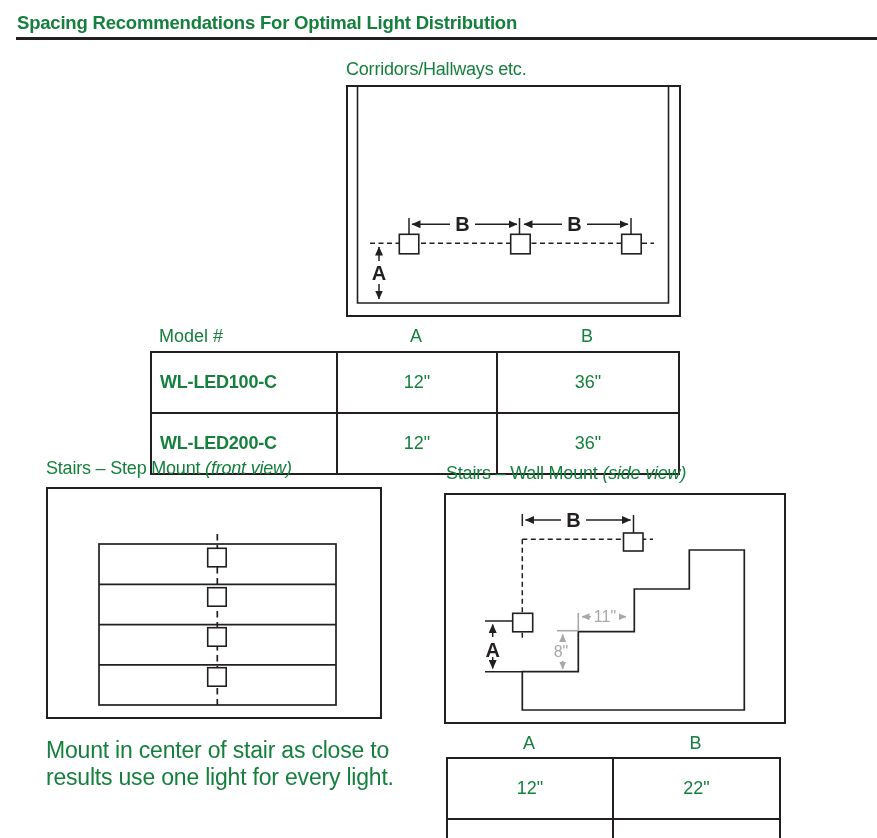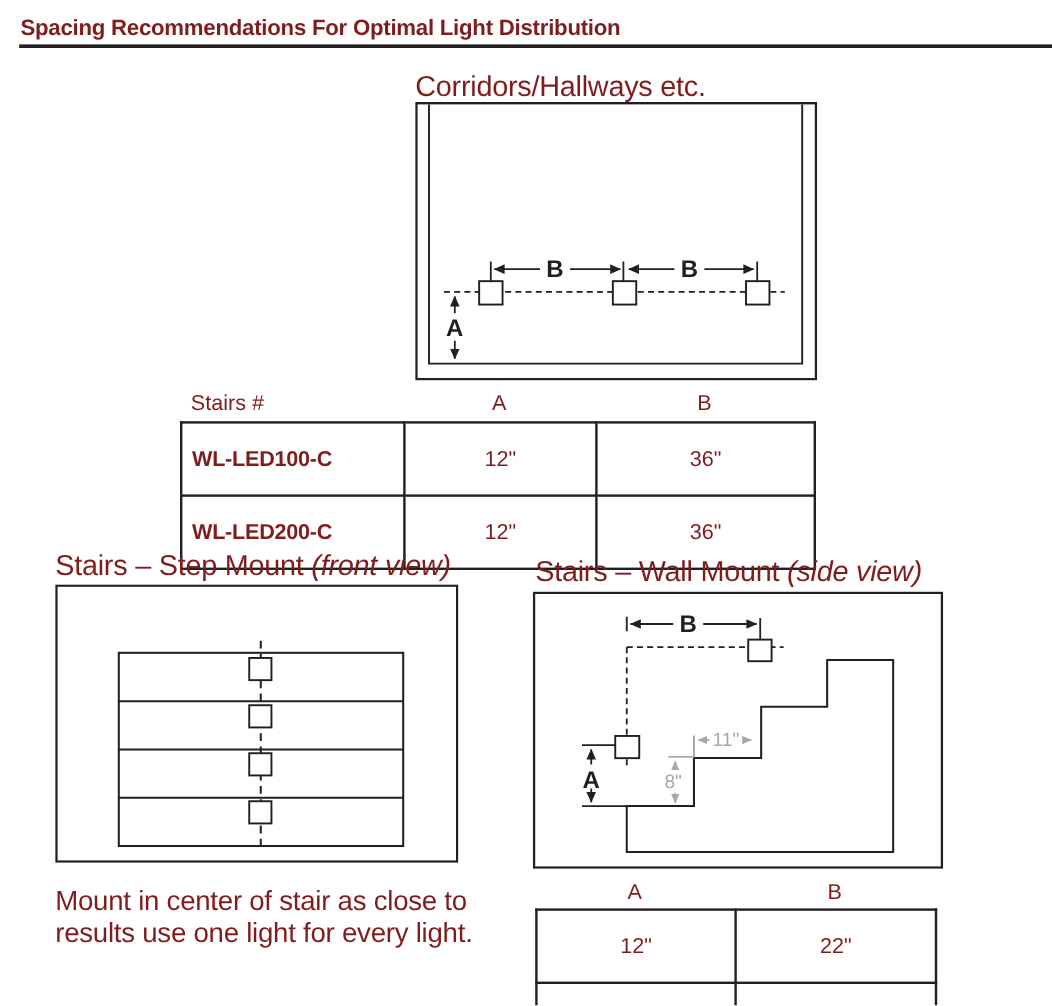--- a/index.html
+++ b/index.html
@@ -1,21 +1,21 @@
 <!DOCTYPE html>
 <html><head>
 <meta charset="utf-8">
 <style>
   html,body{margin:0;padding:0;background:#fff;}
   #page{position:relative;width:877px;height:838px;background:#ffffff;overflow:hidden;
-        font-family:"Liberation Sans","DejaVu Sans",sans-serif;color:#7f1d1d;}
+        font-family:"Liberation Sans","DejaVu Sans",sans-serif;color:#15803d;}
   .abs{position:absolute;}
   .title{left:17px;top:12px;font-size:18.5px;font-weight:bold;letter-spacing:-0.2px;}
   .rule{left:16px;top:37px;width:861px;height:3px;background:#231f20;}
-  .caption{font-size:24px;letter-spacing:-0.2px;white-space:nowrap;text-align:right;}
+  .caption{font-size:18px;letter-spacing:-0.2px;white-space:nowrap;text-align:right;}
   .caption .it{font-style:italic;}
   
   .thead{display:flex;font-size:18px;}
   .thead .hc{text-align:center;}
   table{border-collapse:collapse;table-layout:fixed;}
   td{border:2px solid #231f20;font-size:18px;padding:16px;height:27px;vertical-align:middle;}
   td.model{font-weight:bold;text-align:left;padding-left:8px;letter-spacing:-0.2px;}
   td.val{text-align:center;}
   
   .note{font-size:23px;line-height:26.5px;letter-spacing:-0.2px;}
@@ -60,21 +60,21 @@
     <rect x="53.3" y="149.3" width="19.5" height="19.5" fill="#fff" stroke="#231f20" stroke-width="1.6"></rect>
     <rect x="164.7" y="149.3" width="19.5" height="19.5" fill="#fff" stroke="#231f20" stroke-width="1.6"></rect>
     <rect x="275.7" y="149.3" width="19.5" height="19.5" fill="#fff" stroke="#231f20" stroke-width="1.6"></rect>
 
     <line x1="33" y1="176" x2="33" y2="162" stroke="#231f20" stroke-width="1.5" marker-end="url(#c-ar)"></line>
     <line x1="33" y1="199" x2="33" y2="214" stroke="#231f20" stroke-width="1.5" marker-end="url(#c-ar)"></line>
     <text class="dim" x="33" y="195" text-anchor="middle">A</text>
   </svg>
 
   <div class="abs thead" style="left:150px;top:326px;width:528px;">
-    <div style="width:186px;padding-left:9px;box-sizing:border-box;">Stairs #</div>
+    <div style="width:186px;padding-left:9px;box-sizing:border-box;">Model #</div>
     <div class="hc" style="width:160px;">A</div>
     <div class="hc" style="width:182px;">B</div>
   </div>
 
   <table class="abs" style="left:150px;top:351px;width:528px;">
     <colgroup>
         <col style="width:186px">
         <col style="width:160px">
         <col style="width:182px">
       </colgroup>

